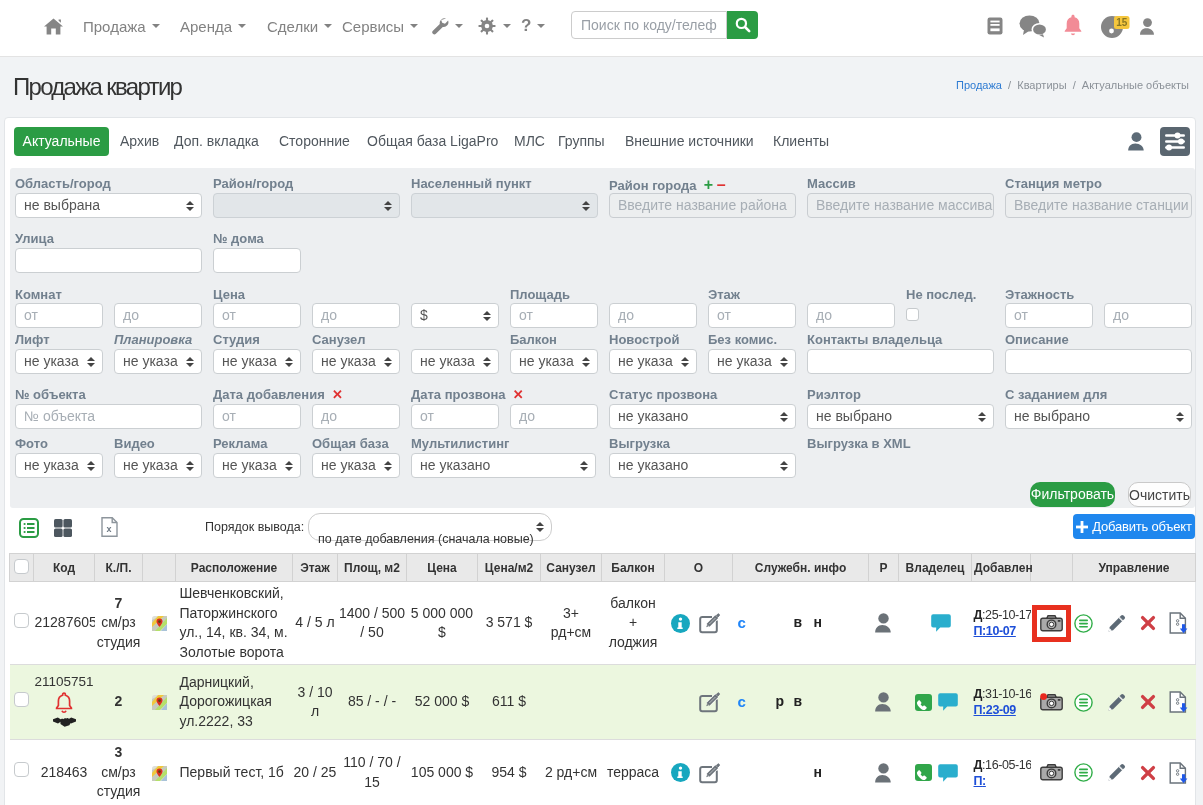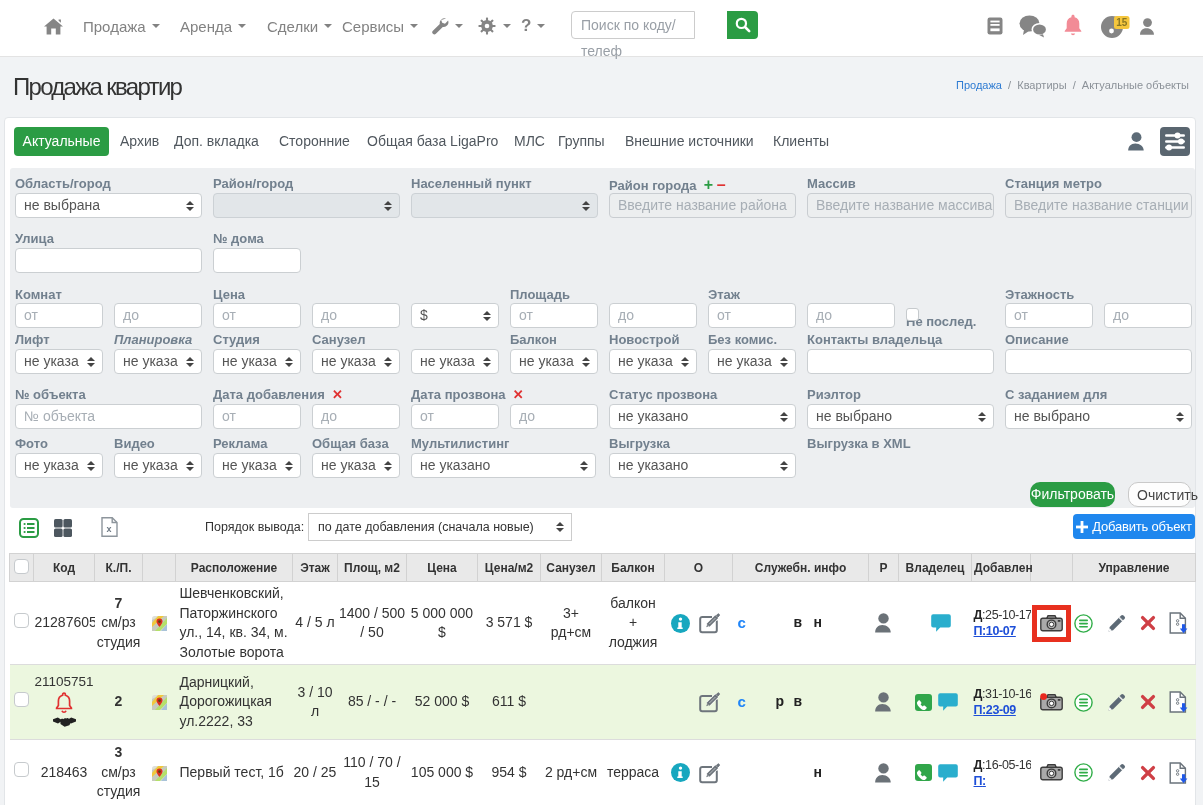--- a/index.html
+++ b/index.html
@@ -3,21 +3,21 @@
 <meta charset="utf-8">
 <title>Продажа квартир</title>
 <style>
 * { box-sizing: border-box; margin:0; padding:0; }
 html,body { width:1203px; height:805px; overflow:hidden; }
 body { font-family:"Liberation Sans",sans-serif; background:#f1f3f5; position:relative; }
 #nav { position:absolute; left:0; top:0; width:1203px; height:57px; background:#fff; border-bottom:1px solid #e3e3e3; }
 #nav .nitem { position:absolute; top:0; height:52px; display:flex; align-items:center; gap:6px; color:#828282; font-size:15px; white-space:nowrap; }
 .car { width:0; height:0; border-left:4px solid transparent; border-right:4px solid transparent; border-top:4px solid #828282; display:inline-block; }
 #srch { position:absolute; left:571px; top:11px; width:187px; height:28px; }
-#srch .sin { position:absolute; left:0; top:0; width:124px; height:28px; border:1px solid #ccc; border-radius:4px 0 0 4px; background:#fff; color:#999fa6; font-size:14px; line-height:26px; padding-left:9px; }
+#srch .sin { position:absolute; left:0; top:0; width:156px; height:28px; border:1px solid #ccc; border-radius:4px 0 0 4px; background:#fff; color:#999fa6; font-size:14px; line-height:26px; padding-left:9px; }
 #srch .sbtn { position:absolute; left:156px; top:0; width:31px; height:28px; background:#2b9c44; border-radius:0 4px 4px 0; display:flex; align-items:center; justify-content:center; }
 #h1 { position:absolute; left:13px; top:73px; font-size:24px; color:#333; font-weight:400; letter-spacing:-1.7px; }
 #crumb { position:absolute; right:14px; top:79px; font-size:11px; color:#8b9198; }
 #crumb a { color:#2e7bd2; text-decoration:none; }
 #card { position:absolute; left:4px; top:117px; width:1192px; height:700px; background:#fff; border:1px solid #e2e5e8; border-radius:4px; }
 #tabs .pill { position:absolute; left:9px; top:9px; width:95px; height:29px; background:#2b9c44; color:#fff; border-radius:4px; text-align:center; line-height:29px; font-size:14px; }
 #tabs .t { position:absolute; top:9px; height:29px; line-height:29px; font-size:14px; color:#50575e; white-space:nowrap; }
 #tabs .ri { position:absolute; top:9px; }
 #fil { position:absolute; left:5px; top:50px; width:1185px; height:340px; background:#edeff1; border-radius:3px; }
 .lbl { position:absolute; font-size:13px; font-weight:bold; color:#72808e; white-space:nowrap; }
@@ -28,26 +28,26 @@
 .arr:before { content:""; position:absolute; left:0; top:0; border-left:4px solid transparent; border-right:4px solid transparent; border-bottom:4px solid #444; }
 .arr:after { content:""; position:absolute; left:0; bottom:0; border-left:4px solid transparent; border-right:4px solid transparent; border-top:4px solid #444; }
 .dis { background:#e2e6e9; border-color:#ccd1d5; }
 .dis2 { background:#eceeef; border-color:#c9cdd1; }
 .plus { color:#2b9c44; font-weight:bold; font-size:16px; }
 .minus { color:#e03131; font-weight:bold; font-size:16px; }
 .redx { color:#e03131; font-weight:bold; font-size:13px; }
 .cbx { position:absolute; width:13px; height:13px; border:1px solid #c6cacd; border-radius:3px; background:#fff; }
 .btn { position:absolute; height:25px; border-radius:10px; font-size:14px; text-align:center; line-height:25px; }
 #bfil { left:1020px; top:314px; width:85px; background:#2b9c44; color:#fff; }
-#bclr { left:1118px; top:314px; width:63px; background:#fdfdfd; color:#444; border:1px solid #c9c9c9;padding-left:8px; }
+#bclr { left:1118px; top:314px; width:63px; background:#fdfdfd; color:#444; border:1px solid #c9c9c9; }
 #tbar { position:absolute; left:0; top:390px; width:100%; height:45px; }
 #tbar .ic { position:absolute; top:10px; }
 #badd { position:absolute; left:1068px; top:6px; width:122px; height:25px; background:#1f87ee; border-radius:4px; color:#fff; font-size:13px; letter-spacing:-0.2px; display:flex; align-items:center; justify-content:center; gap:4px; }
 #order { position:absolute; left:200px; top:6px; font-size:12.5px; color:#333; line-height:27px; }
-#osel { position:absolute; left:303px; top:5px; width:264px; height:28px; border:1px solid #ccc; border-radius:0; background:#fff; font-size:12.5px; color:#333; line-height:26px; padding:0 20px 0 9px; white-space:nowrap; }
+#osel { position:absolute; left:303px; top:5px; width:244px; height:28px; border:1px solid #ccc; border-radius:12px; background:#fff; font-size:12.5px; color:#333; line-height:26px; padding:12px 20px 0 9px; white-space:nowrap; }
 #tbl { position:absolute; left:4px; top:435px; width:1186px; border-collapse:collapse; table-layout:fixed; }
 #tbl th { background:#e9e9e9; border:1px solid #d2d2d2; font-size:12px; color:#333; font-weight:bold; height:28px; padding:0 2px; }
 #tbl td { border-bottom:1px solid #dcdcdc; font-size:14px; color:#333; text-align:center; vertical-align:middle; padding:2px 1px; line-height:19.5px; white-space:nowrap; overflow:hidden; }
 #tbl tr.grn td { background:#ecf7df; }
 #tbl td.loc { text-align:left; padding-left:4px; }
 .blue { color:#2186f8; font-weight:bold; }
 .blk { color:#222; font-weight:bold; }
 .dlnk { color:#1d4ed8; font-weight:bold; text-decoration:underline; }
 .icons { display:flex; align-items:center; justify-content:center; gap:9px; }
 .icons svg { display:block; }
@@ -193,21 +193,21 @@
       <div class="lbl" style="left:203px;top:119px;">Цена</div>
       <div class="inp ph " style="left:203px;top:135px;width:88px;">от</div>
       <div class="inp ph " style="left:302px;top:135px;width:88px;">до</div>
       <div class="inp sel " style="left:401px;top:135px;width:88px;">$<span class="arr"></span></div>
       <div class="lbl" style="left:500px;top:119px;">Площадь</div>
       <div class="inp ph " style="left:500px;top:135px;width:88px;">от</div>
       <div class="inp ph " style="left:599px;top:135px;width:88px;">до</div>
       <div class="lbl" style="left:698px;top:119px;">Этаж</div>
       <div class="inp ph " style="left:698px;top:135px;width:88px;">от</div>
       <div class="inp ph " style="left:797px;top:135px;width:88px;">до</div>
-      <div class="lbl" style="left:896px;top:119px;margin-top:27px;">Не послед.</div>
+      <div class="lbl" style="left:896px;top:119px;">Не послед.</div>
       <div class="cbx" style="left:896px;top:140px;"></div>
       <div class="lbl" style="left:995px;top:119px;">Этажность</div>
       <div class="inp ph " style="left:995px;top:135px;width:88px;">от</div>
       <div class="inp ph " style="left:1094px;top:135px;width:88px;">до</div>
       <div class="lbl" style="left:5px;top:164px;">Лифт</div>
       <div class="inp sel " style="left:5px;top:181px;width:88px;">не указа<span class="arr"></span></div>
       <div class="lbl" style="left:104px;top:164px;font-style:italic;">Планировка</div>
       <div class="inp sel " style="left:104px;top:181px;width:88px;">не указа<span class="arr"></span></div>
       <div class="lbl" style="left:203px;top:164px;">Студия</div>
       <div class="inp sel " style="left:203px;top:181px;width:88px;">не указа<span class="arr"></span></div>

